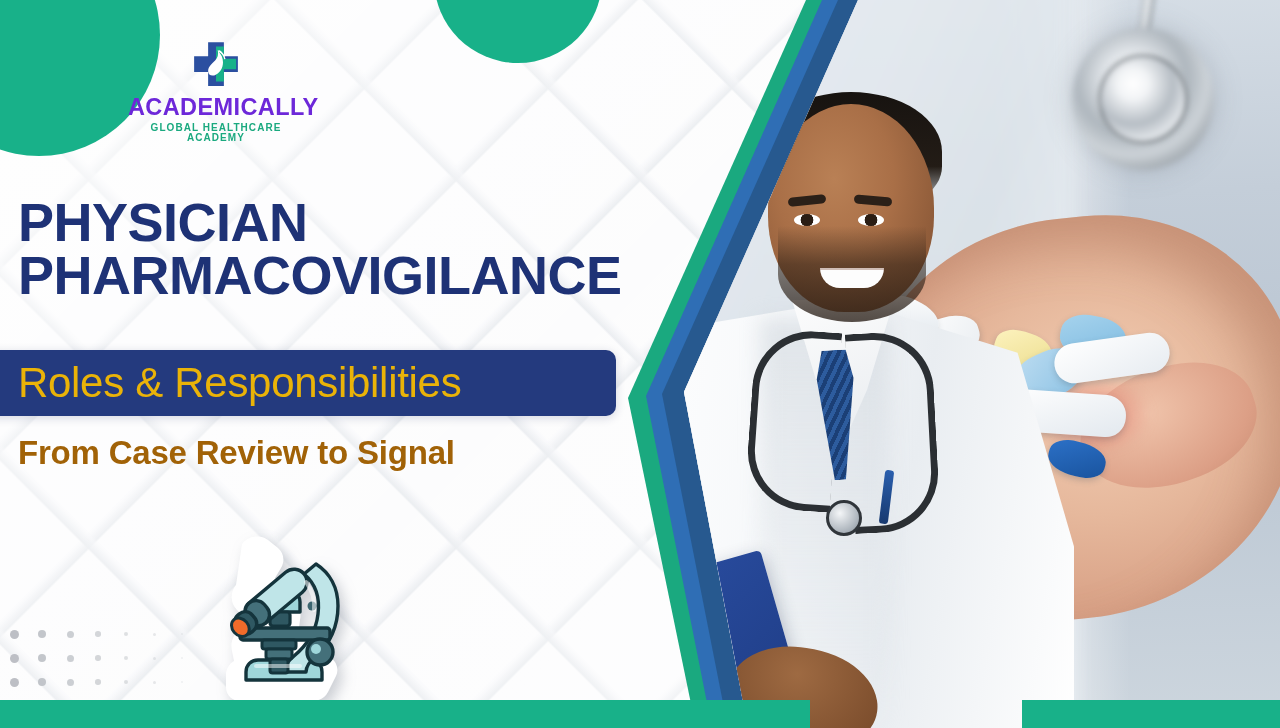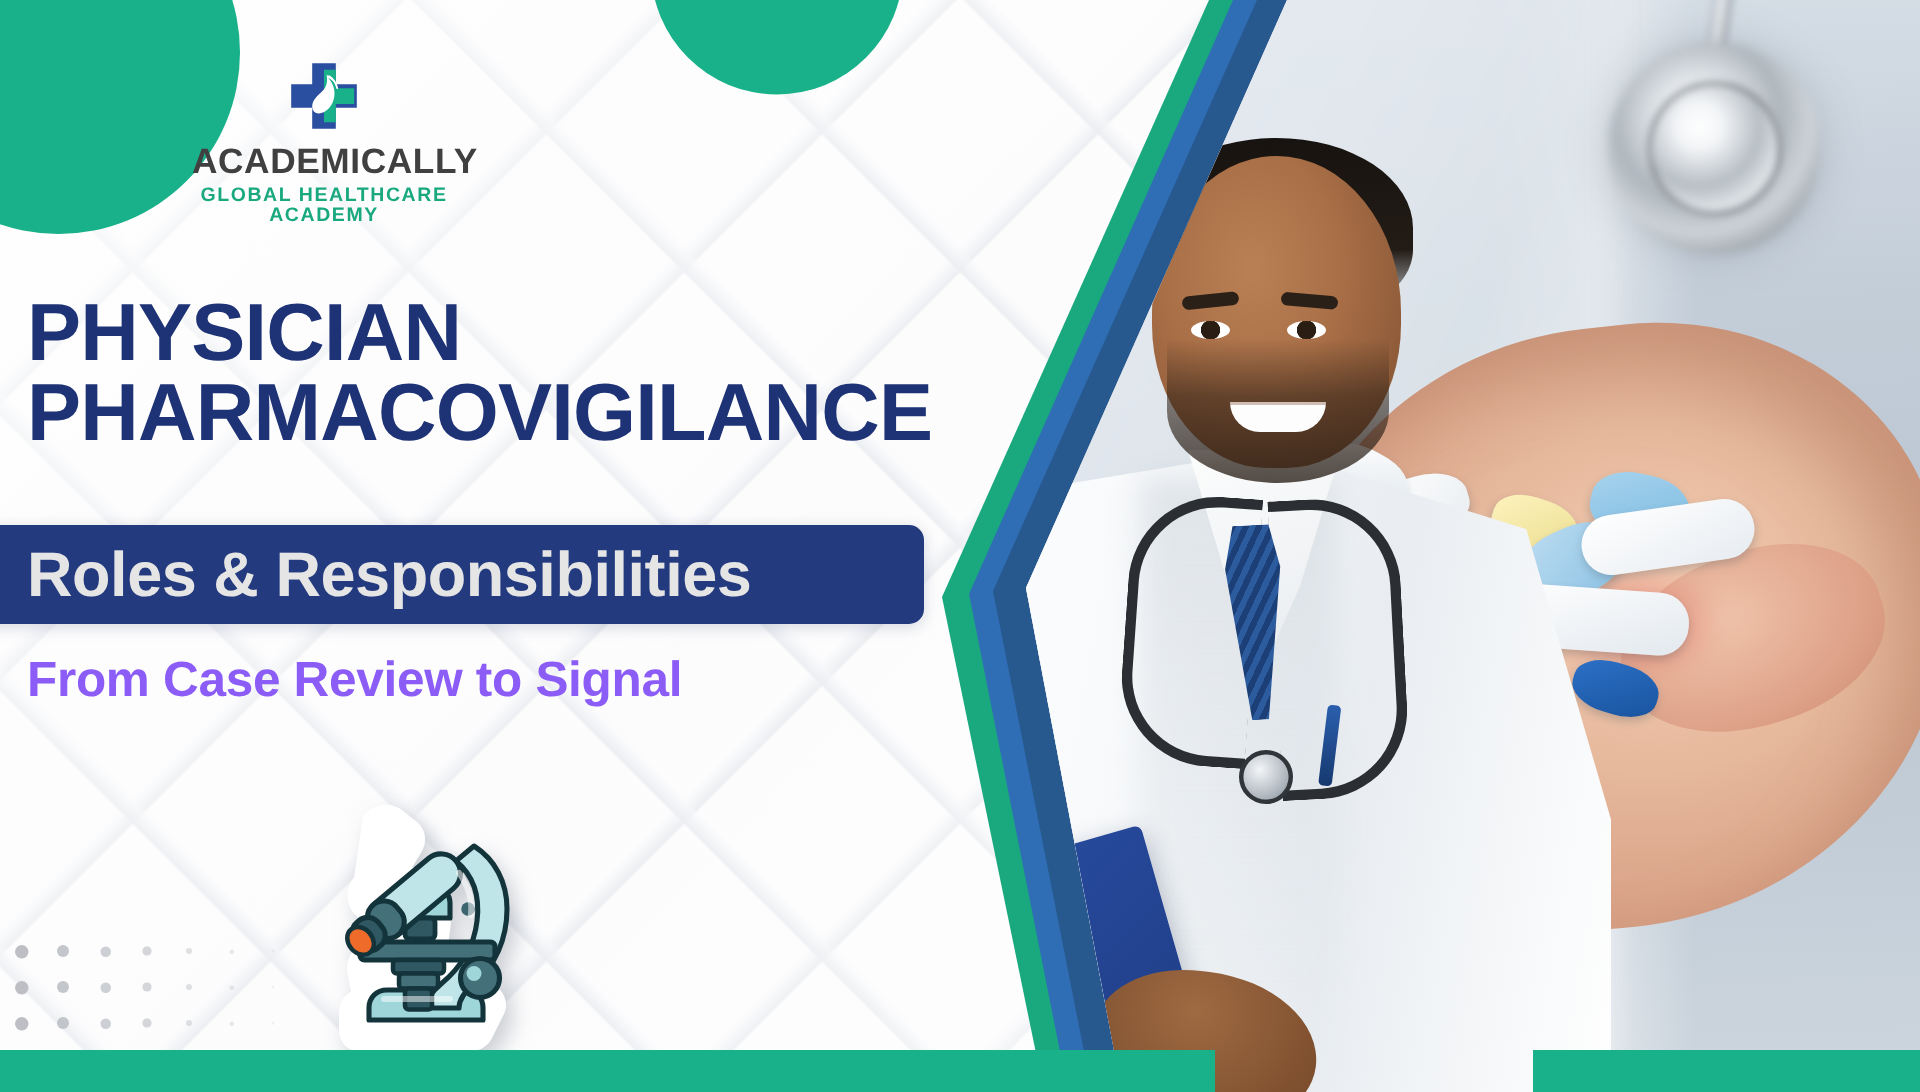--- a/index.html
+++ b/index.html
@@ -337,24 +337,24 @@
 
   
   .logo {
     position:absolute; left:128px; top:36px;
     width:176px;
     text-align:center;
   }
   .logo-mark { width:56px; height:56px; margin:0 auto 4px; position:relative; }
   .logo-word {
     font-size:23.5px; font-weight:700; letter-spacing:.4px;
-    color:#404040; line-height:1;
+    color:#6d28d9; line-height:1;
   }
   .logo-tag {
-    font-size:13px; font-weight:700; letter-spacing:1.05px;
+    font-size:10px; font-weight:700; letter-spacing:1.05px;
     color:#1aa97f; margin-top:3px; line-height:1;
   }
 
   
   .headline {
     position:absolute; left:18px; top:196px;
     width:690px;
     font-size:54px;
     line-height:.98;
     font-weight:700;
@@ -367,36 +367,36 @@
   .band {
     position:absolute; left:-24px; top:350px;
     width:640px; height:66px;
     background:#243a7e;
     border-radius:0 10px 10px 0;
     display:flex; align-items:center;
     padding-left:42px;
     box-shadow:0 2px 10px rgba(25,40,95,.18);
   }
   .band-text {
-    color:#e5e5e5;
+    color:#eab308;
     font-size:42px;
-    font-weight:700;
+    font-weight:400;
     letter-spacing:-.3px;
     line-height:1;
   }
 
   
   .subtitle {
     position:absolute; left:18px; top:434px;
     width:560px;
     font-size:33px;
     line-height:1.17;
     font-weight:700;
     letter-spacing:-.2px;
-    color:#8b5cf6;
+    color:#a16207;
   }
   .subtitle span { display:block; }
 
   
   .scope {
     position:absolute;
     left:196px; top:524px;
     width:168px; height:176px;
     z-index:5;
     filter:drop-shadow(5px 7px 7px rgba(90,100,115,.3));

